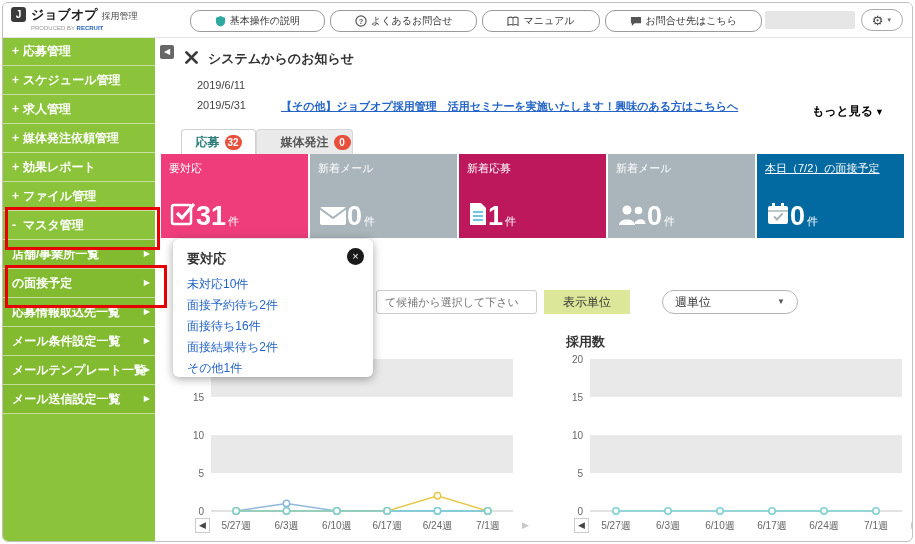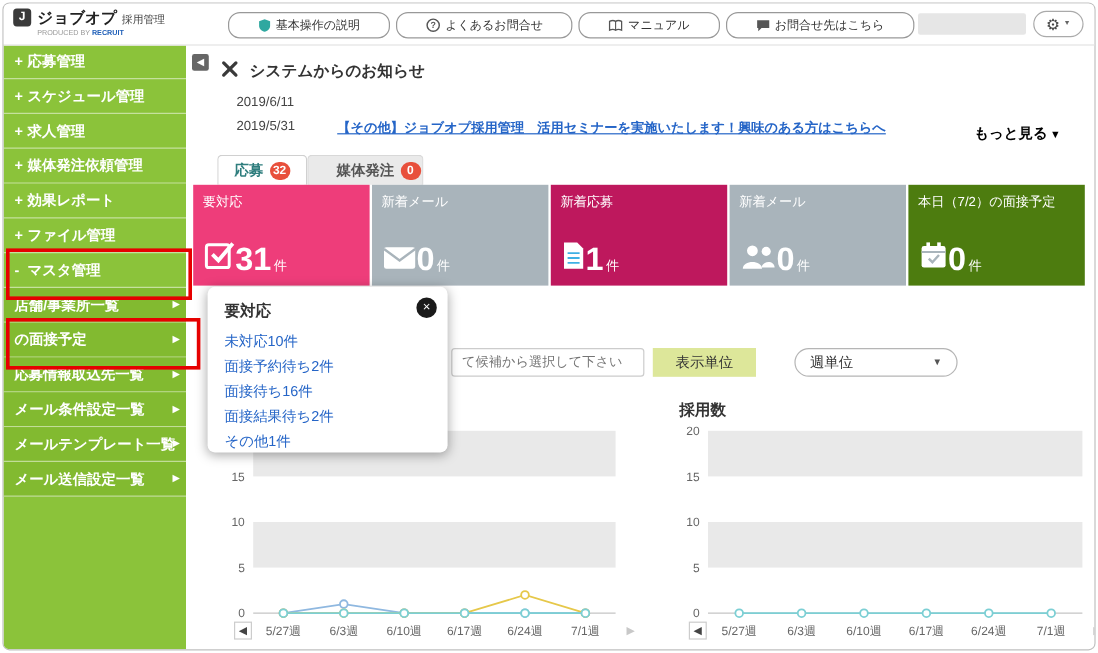--- a/index.html
+++ b/index.html
@@ -266,21 +266,21 @@
         <svg width="30" height="22" viewBox="0 0 30 22">
             <circle cx="10" cy="6" r="4.5" fill="#fff"></circle>
             <path d="M2 21 C2 13.5 18 13.5 18 21 Z" fill="#fff"></path>
             <circle cx="21.5" cy="6.5" r="3.8" fill="#fff"></circle>
             <path d="M17.5 20 C19 13.5 28.5 14 28.5 20 Z" fill="#fff"></path>
           </svg>
       </span>
       <span><span class="card-value">0</span><span class="card-unit">件</span></span>
     </div>
   </div>
-  <div class="card" style="left: 754px; background: #4d7c0f;">
+  <div class="card" style="left: 754px; background: #0369a1; text-decoration: underline;">
     <div class="card-label">本日（7/2）の面接予定</div>
     <div class="card-bottom">
       <span>
         <svg width="24" height="24" viewBox="0 0 24 24">
             <rect x="2" y="4" width="20" height="18" rx="2" fill="#fff"></rect>
             <rect x="6" y="1" width="3" height="5" fill="#fff"></rect>
             <rect x="15" y="1" width="3" height="5" fill="#fff"></rect>
             <line x1="2" y1="9" x2="22" y2="9" stroke="#a9b4bb" stroke-width="1.5"></line>
             <path d="M8 14.5 L11 17.5 L16.5 11.5" stroke="#a9b4bb" stroke-width="2" fill="none"></path>
           </svg>

